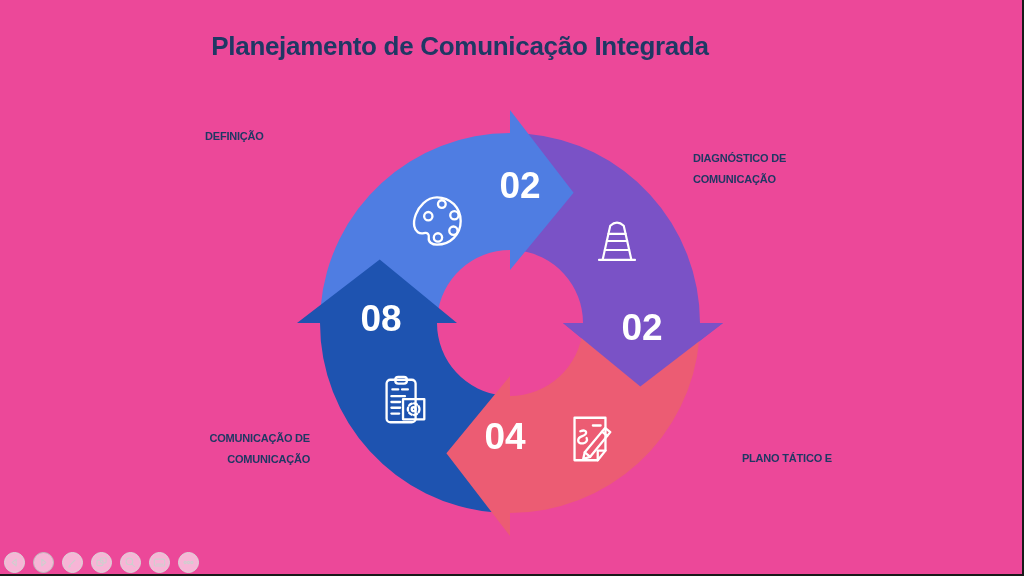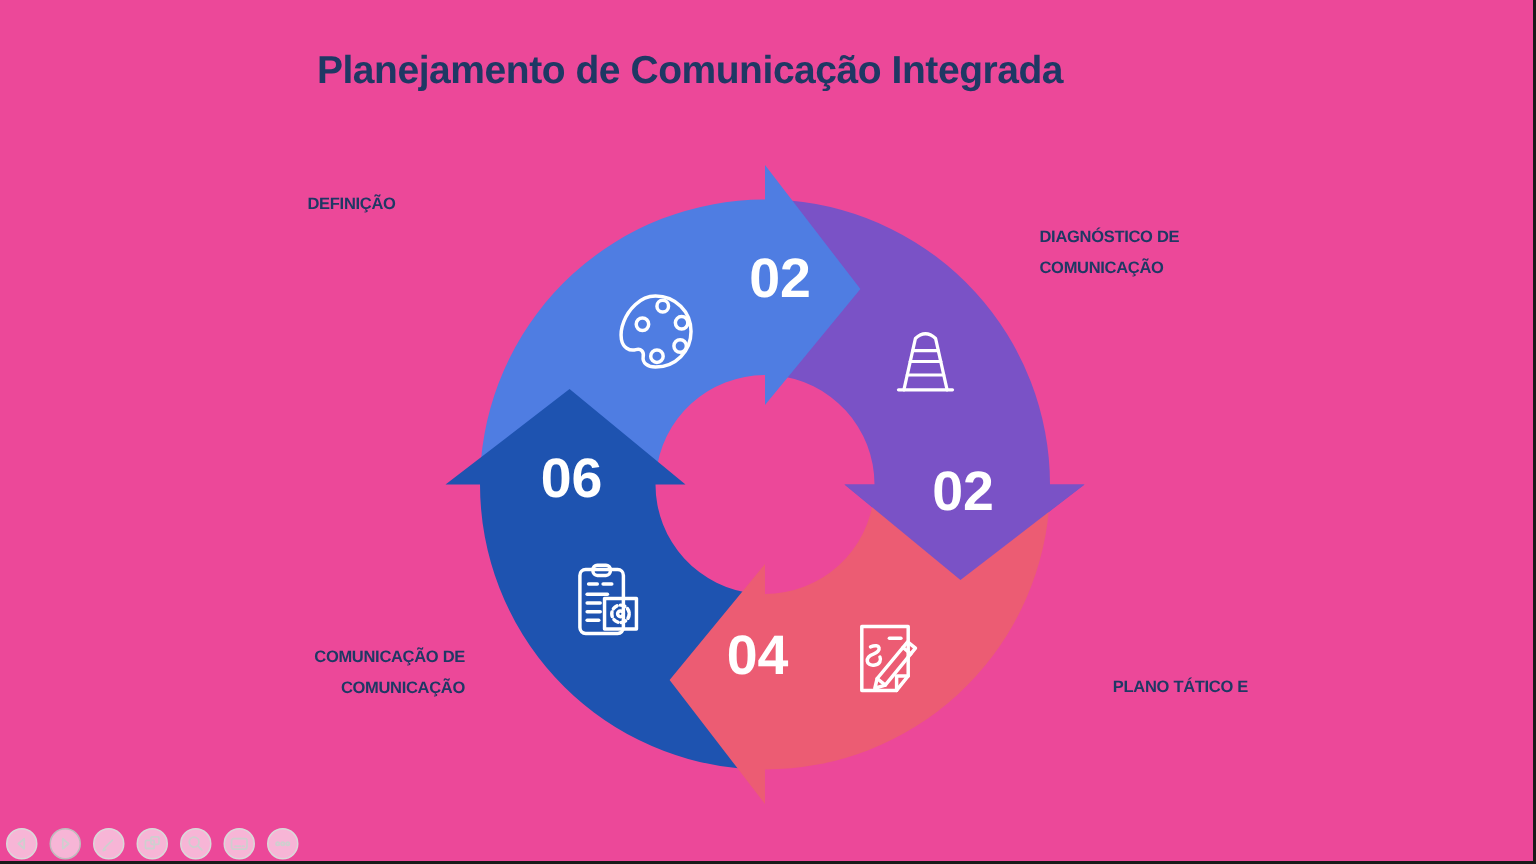--- a/index.html
+++ b/index.html
@@ -46,21 +46,21 @@
   <div class="title">Planejamento de Comunicação Integrada</div>
 
   <svg id="cycle-svg" width="1022" height="574" viewBox="0 0 1022 574">
       <path d="M 526.6 133.7 A 190 190 0 0 1 700.0 323.0 L 723.0 323.0 L 640.3 386.6 L 563.0 323.0 L 583.0 323.0 A 73 73 0 0 0 516.4 250.3 Z" fill="#7a52c6"></path>
       <path d="M 320.7 306.4 A 190 190 0 0 1 510.0 133.0 L 510.0 110.0 L 573.6 192.7 L 510.0 270.0 L 510.0 250.0 A 73 73 0 0 0 437.3 316.6 Z" fill="#4f7de2"></path>
       <path d="M 493.4 512.3 A 190 190 0 0 1 320.0 323.0 L 297.0 323.0 L 379.7 259.4 L 457.0 323.0 L 437.0 323.0 A 73 73 0 0 0 503.6 395.7 Z" fill="#1e53b0"></path>
       <path d="M 699.3 339.6 A 190 190 0 0 1 510.0 513.0 L 510.0 536.0 L 446.4 453.3 L 510.0 376.0 L 510.0 396.0 A 73 73 0 0 0 582.7 329.4 Z" fill="#ec5c73"></path>
       <path d="M 723.0 323.0 L 640.3 386.6 L 563.0 323.0 Z" fill="#7a52c6"></path>
     </svg>
 
-  <div class="num" style="left:341px;top:297px">06</div>
+  <div class="num" style="left:341px;top:297px">08</div>
   <div class="num" style="left:480px;top:164px">02</div>
   <div class="num" style="left:602px;top:306px">02</div>
   <div class="num" style="left:465px;top:415px">04</div>
 
   <div class="lbl" style="left:205px;top:126px">
     <div>DEFINIÇÃO</div>
   </div>
   <div class="lbl" style="left:693px;top:148px">
     <div>DIAGNÓSTICO DE</div>
     <div>COMUNICAÇÃO</div>

